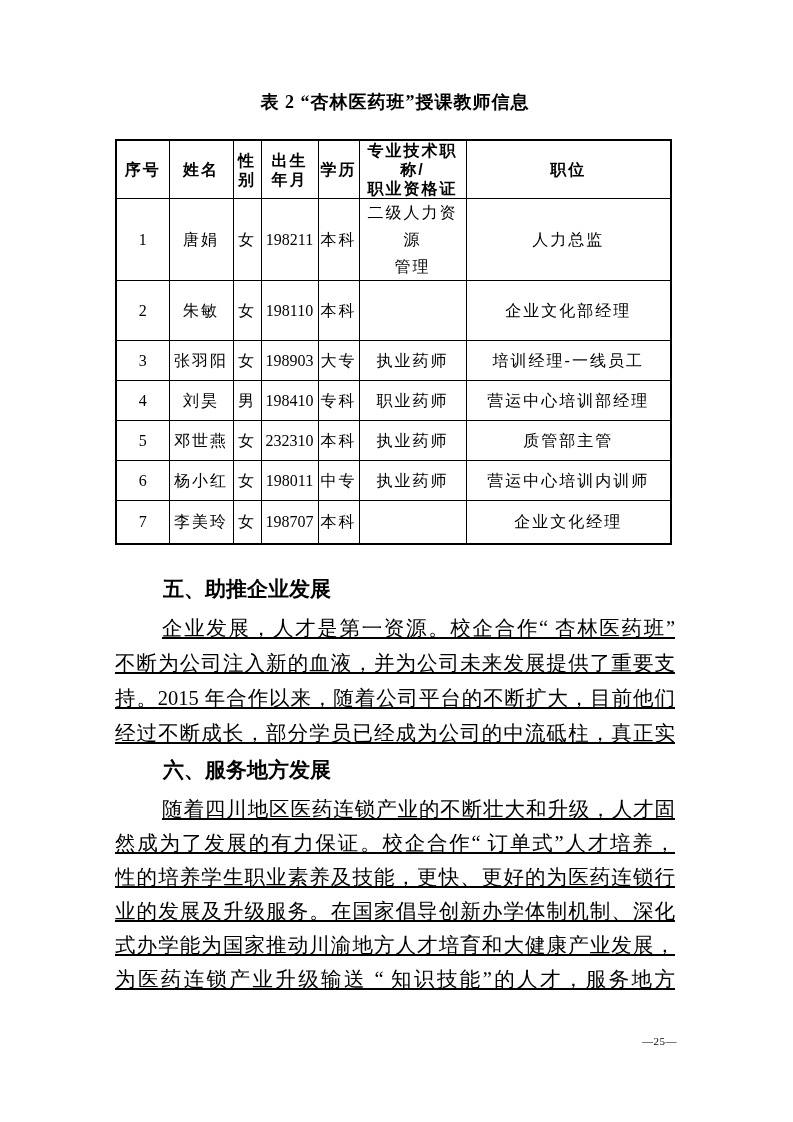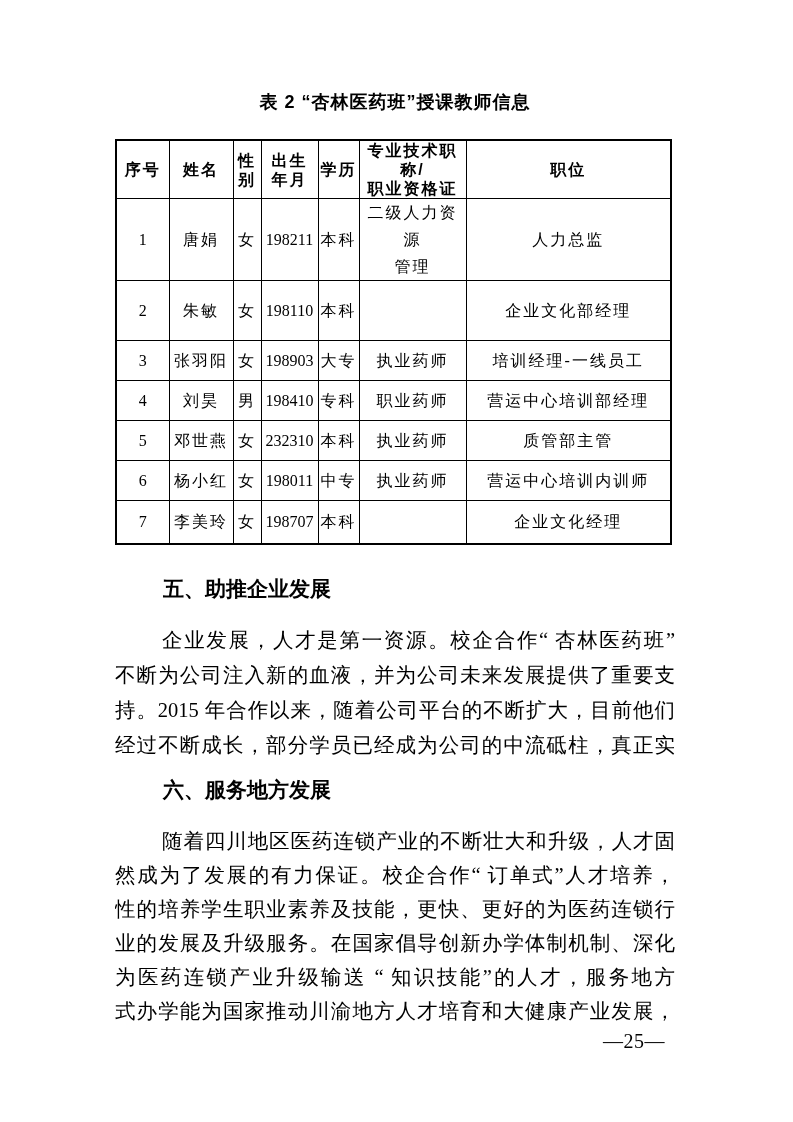--- a/index.html
+++ b/index.html
@@ -14,21 +14,21 @@
   }
   .content {
     position: absolute;
     left: 115px;
     top: 0;
     width: 560px;
   }
   .table-title {
     margin-top: 91px;
     text-align: center;
-    font-family: Liberation Sans, sans-serif;
+    font-family: Liberation Serif, serif;
     font-weight: 700;
     font-size: 18px;
     line-height: 22px;
     letter-spacing: 1px;
   }
   table.teacher-table {
     margin-top: 26px;
     width: 555px;
     border-collapse: collapse;
     table-layout: fixed;
@@ -62,38 +62,38 @@
   tr.r3, tr.r4, tr.r5, tr.r6 { height: 40px; }
   tr.r7 { height: 43px; }
   .sec-heading {
     margin: 30px 0 0 0;
     padding-left: 48px;
     font-family: "Liberation Sans", "DejaVu Sans", sans-serif;
     font-weight: 700;
     font-size: 21px;
     line-height: 28px;
   }
-  .sec-heading.s6 { margin-top: 13px; }
-  .para { margin-top: 20px; }
+  .sec-heading.s6 { margin-top: 5px; }
+  .para { margin-top: 8px; text-decoration: underline; }
   .tline {
     font-size: 20.5px;
     line-height: 35px;
     height: 35px;
     text-align: justify;
     text-align-last: justify;
     overflow: hidden;
   }
   .para6 .tline { line-height: 34px; height: 34px; }
   .tline.indent { padding-left: 47px; }
   .tline.left-last { text-align: left; text-align-last: left; }
   .page-number {
     position: absolute;
     top: 1031px;
-    right: 128px;
-    font-size: 20px;
+    right: 116px;
+    font-size: 11px;
     line-height: 20px;
     letter-spacing: 0.5px;
   }
 </style>
 </head>
 <body>
 
 <div class="page">
   <div class="content">
 
@@ -198,20 +198,20 @@
       <div class="tline">持。2015 年合作以来，随着公司平台的不断扩大，目前他们</div>
       <div class="tline">经过不断成长，部分学员已经成为公司的中流砥柱，真正实</div>
     </div>
 
     <h3 class="sec-heading s6">六、服务地方发展</h3>
     <div class="para para6">
       <div class="tline indent">随着四川地区医药连锁产业的不断壮大和升级，人才固</div>
       <div class="tline">然成为了发展的有力保证。校企合作“ 订单式”人才培养，</div>
       <div class="tline">性的培养学生职业素养及技能，更快、更好的为医药连锁行</div>
       <div class="tline">业的发展及升级服务。在国家倡导创新办学体制机制、深化</div>
+      <div class="tline">式办学能为国家推动川渝地方人才培育和大健康产业发展，</div>
       <div class="tline">为医药连锁产业升级输送 “ 知识技能”的人才，服务地方</div>
-      <div class="tline">式办学能为国家推动川渝地方人才培育和大健康产业发展，</div>
     </div>
 
   </div>
 
   <div class="page-number">—25—</div>
 </div>
 
 </body></html>

